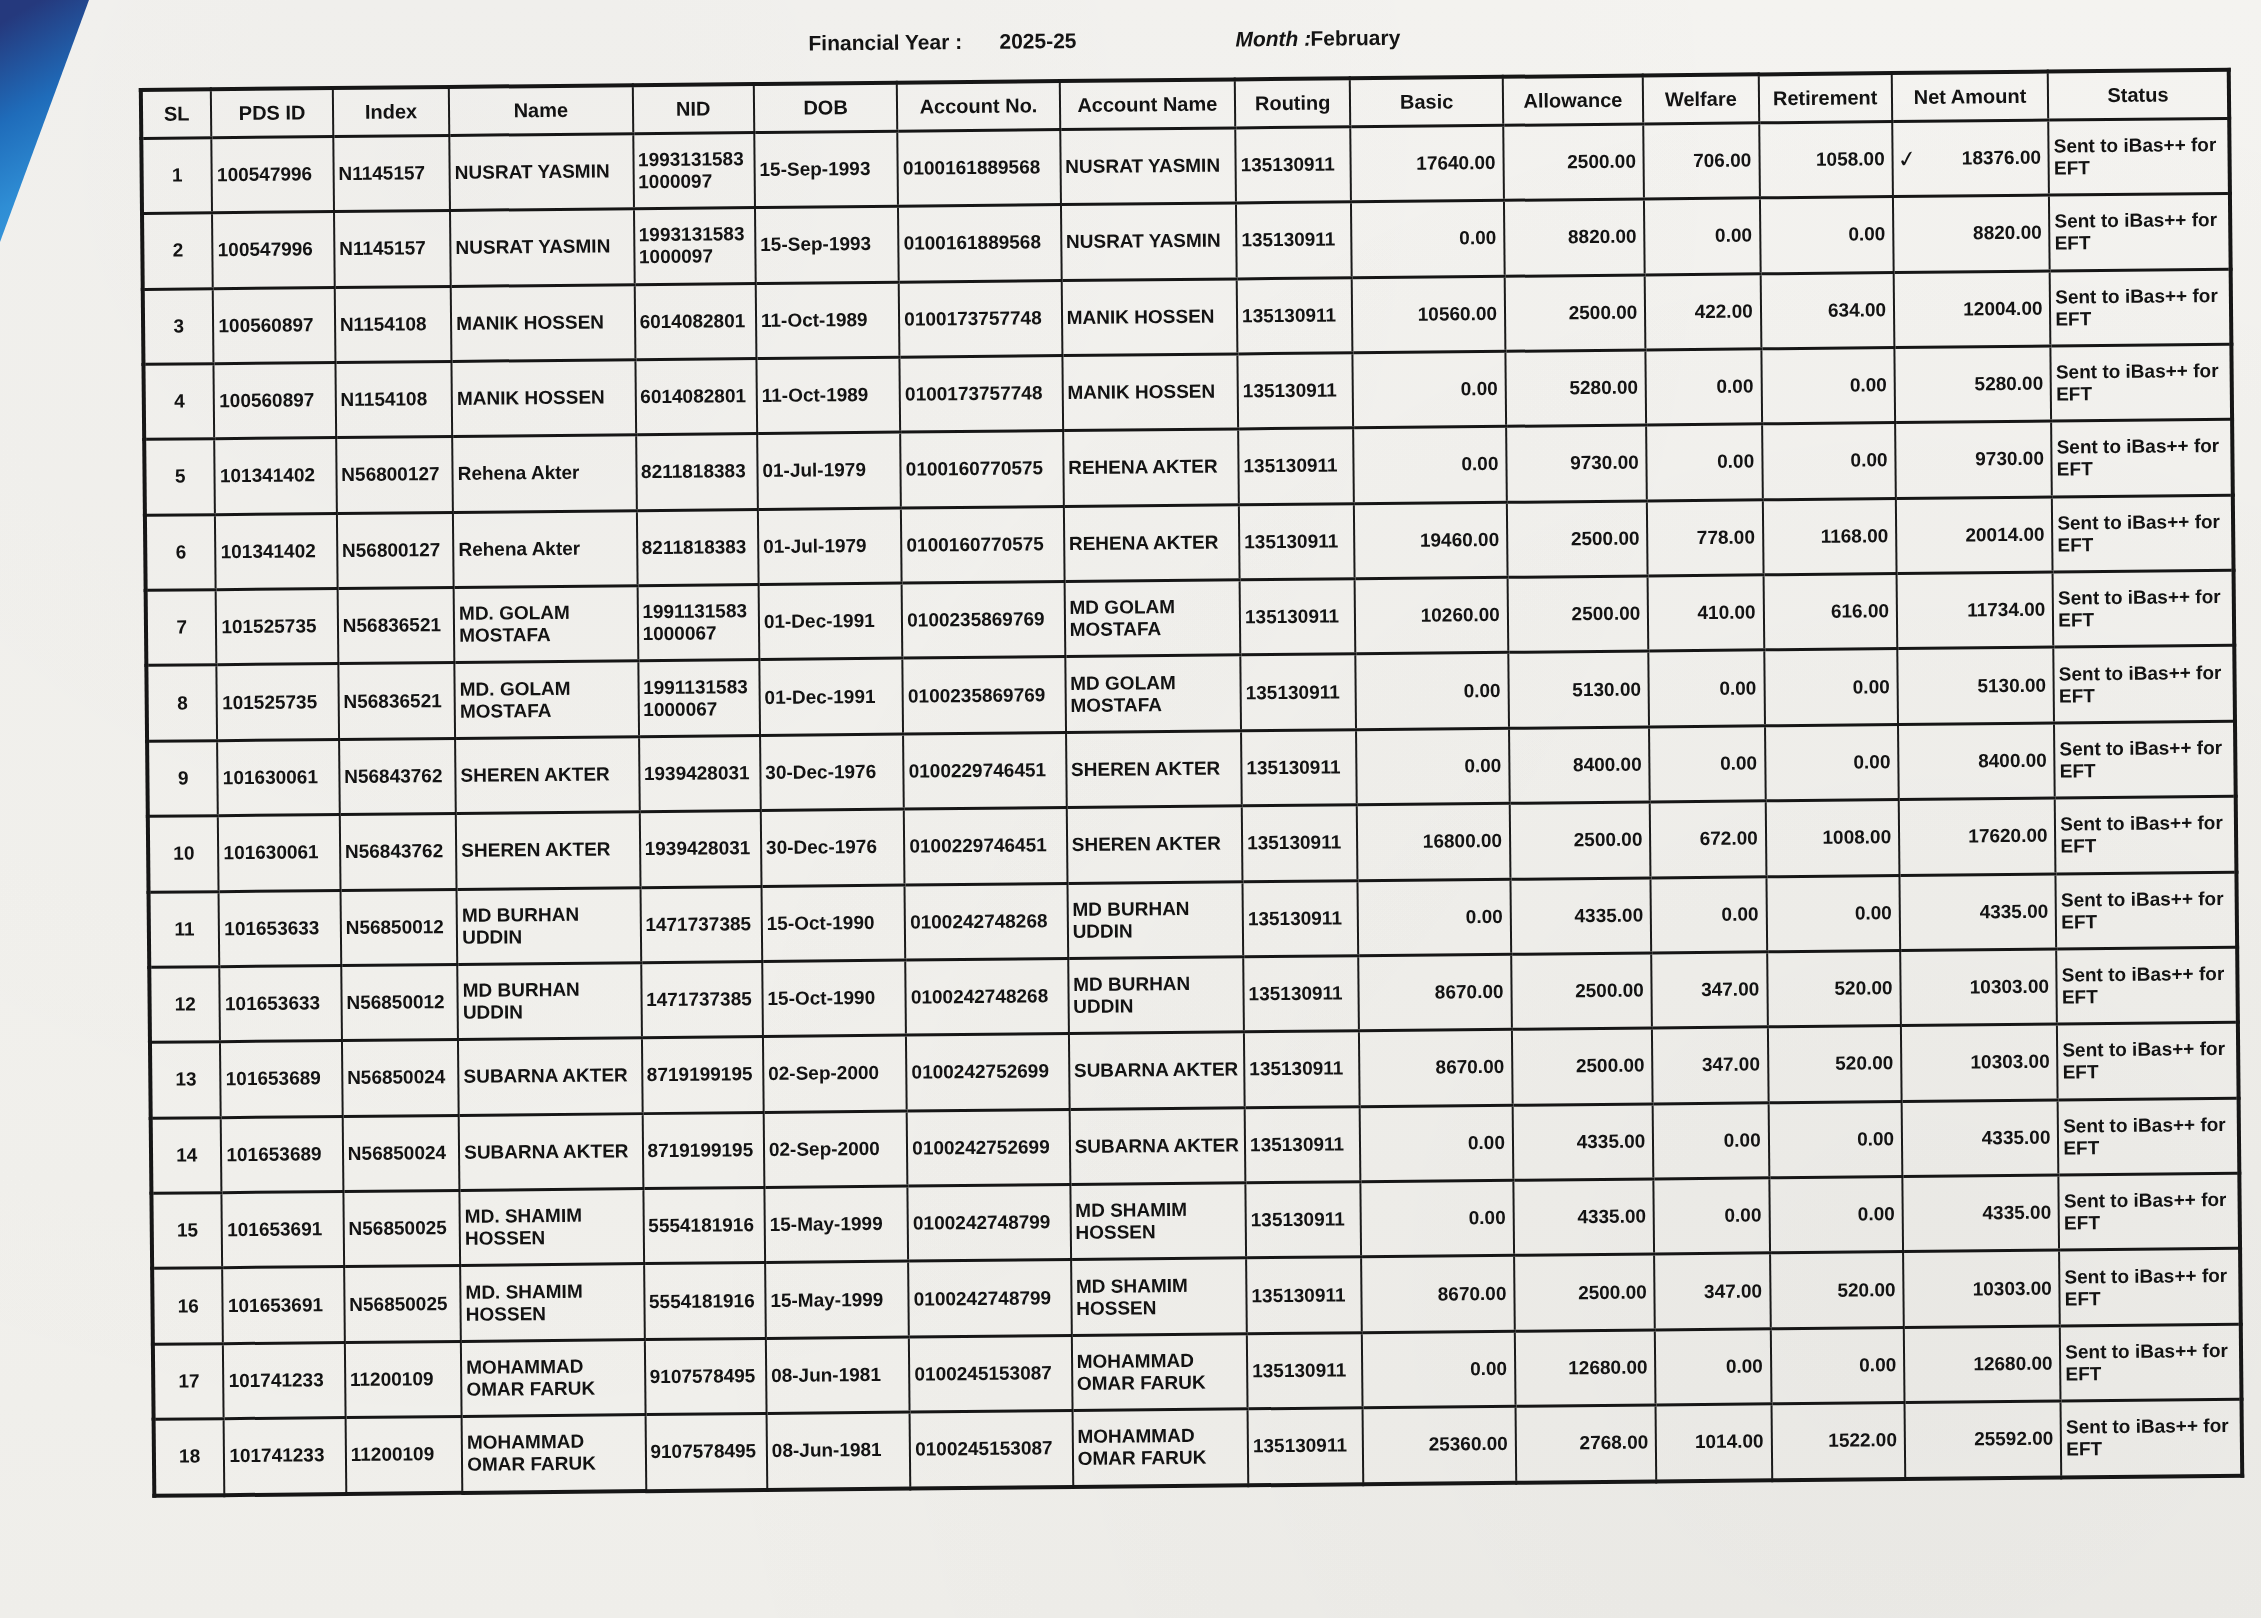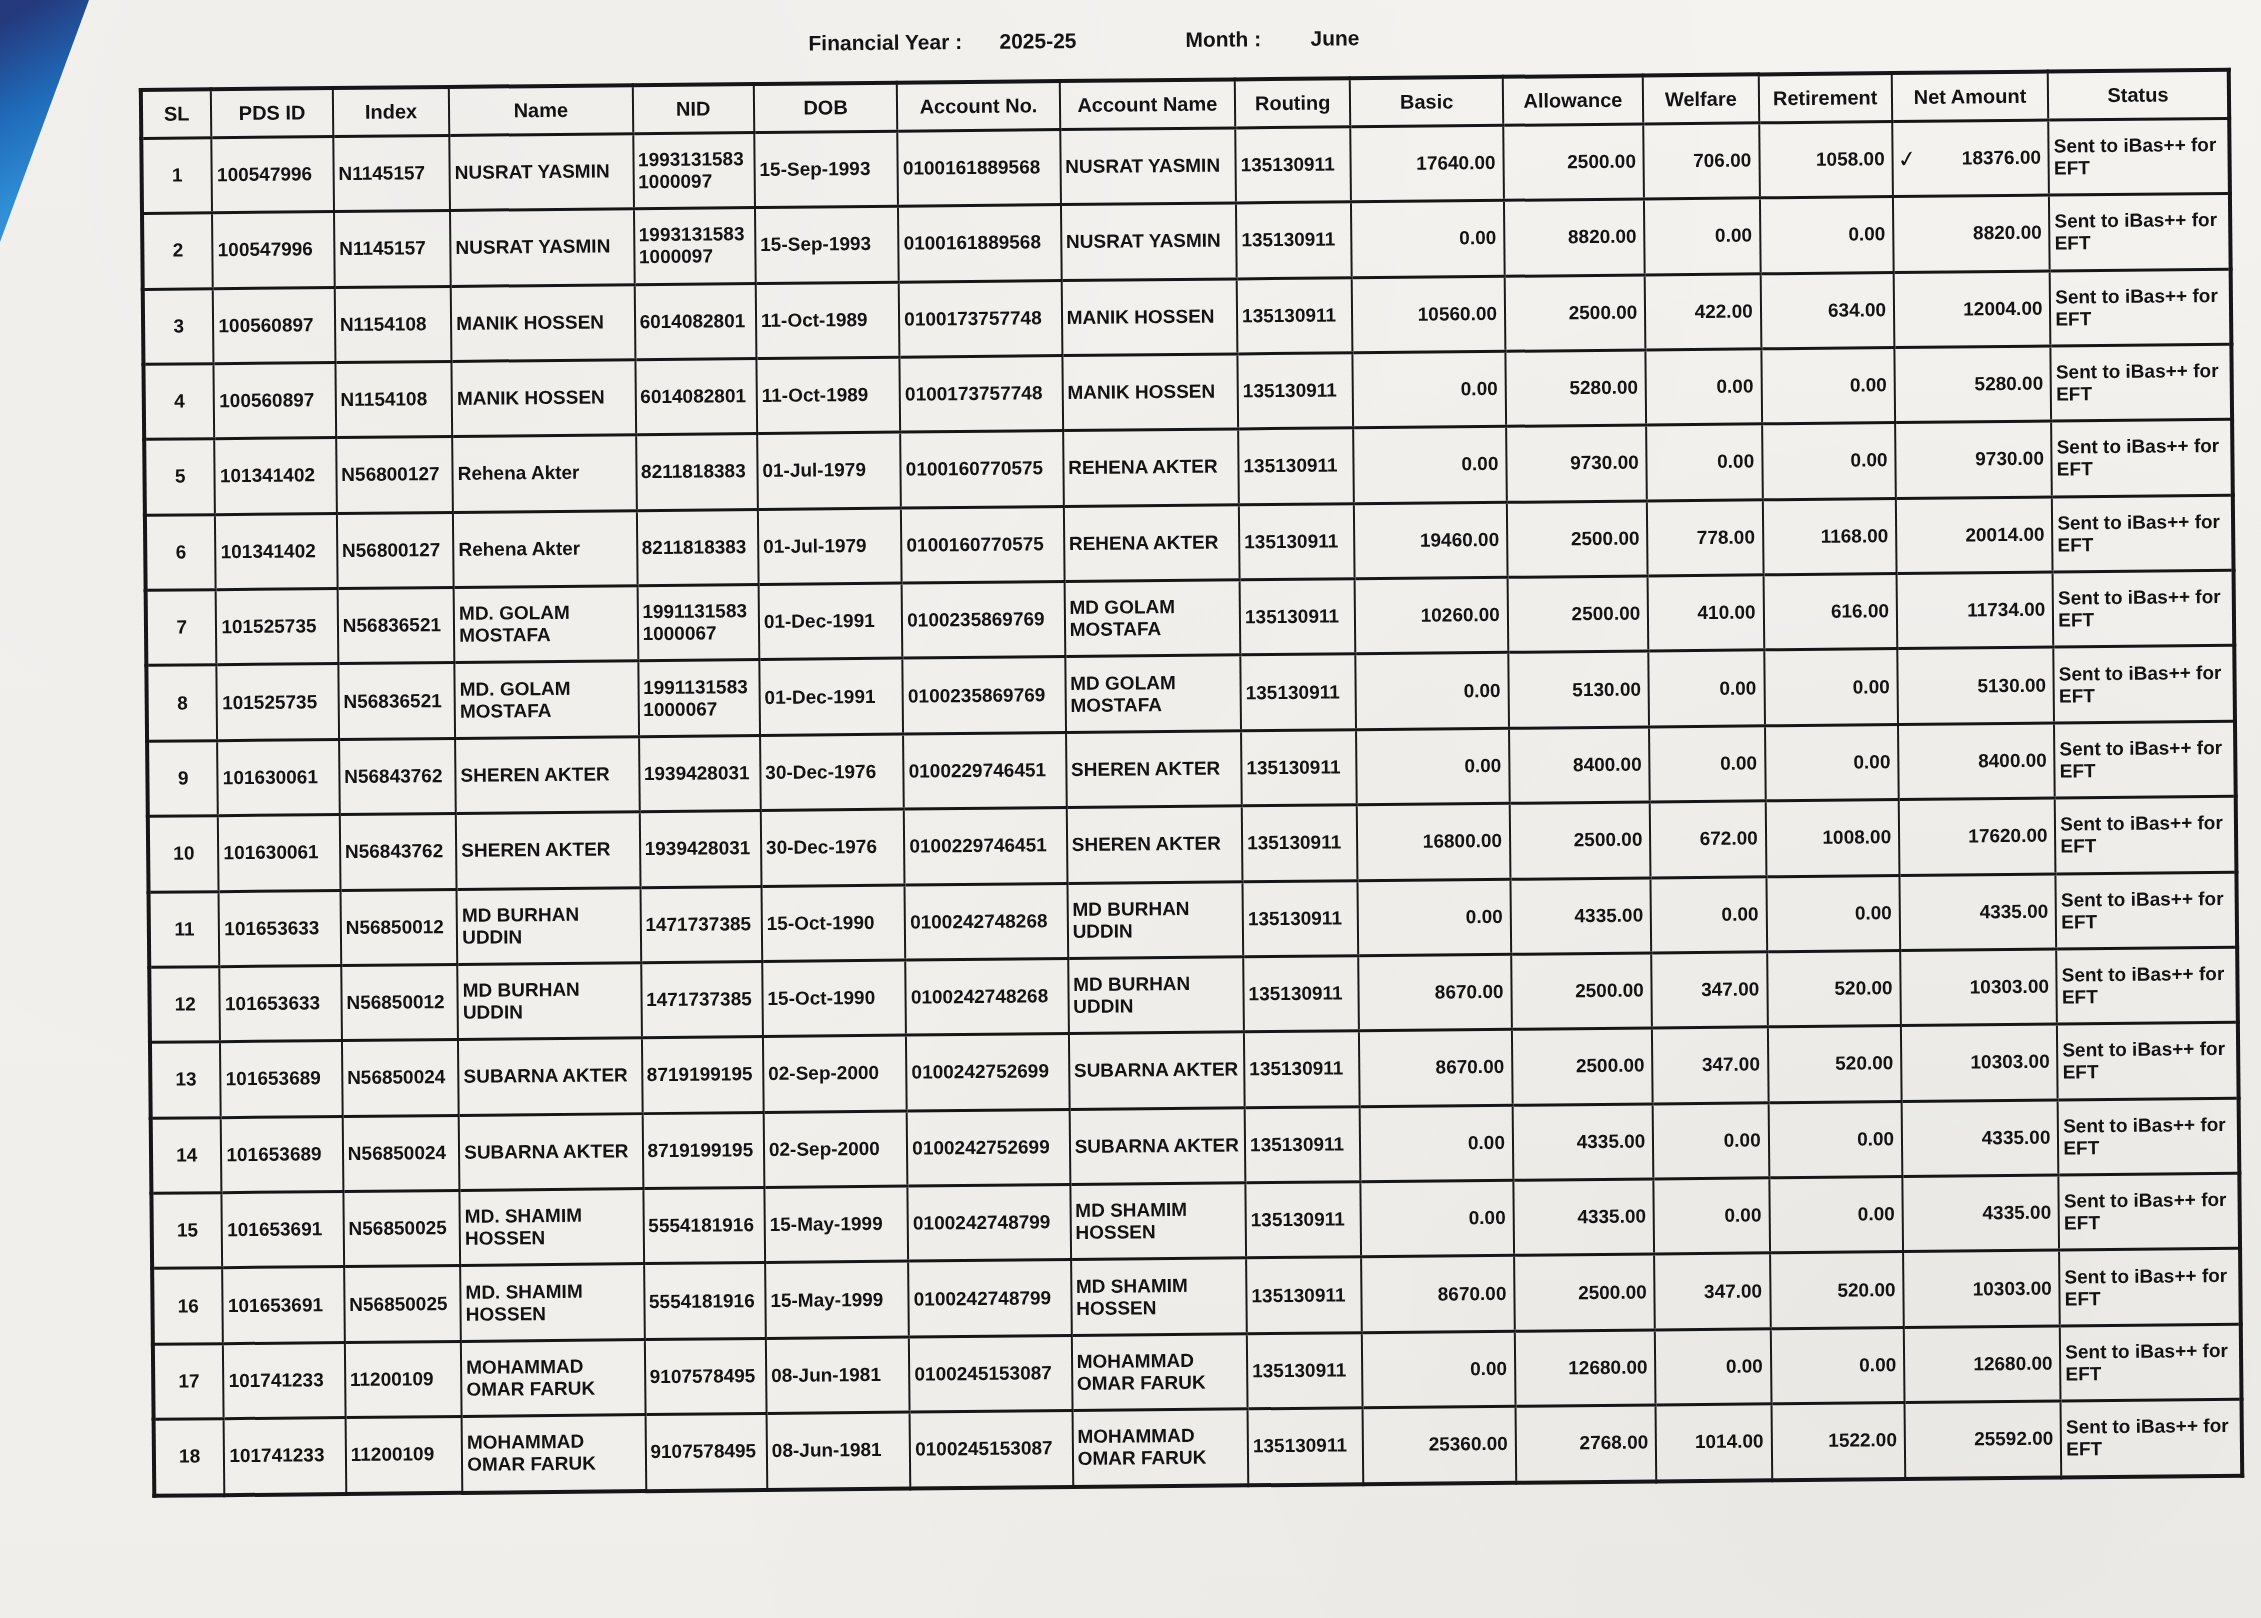--- a/index.html
+++ b/index.html
@@ -25,21 +25,21 @@
   }
   .sheet{
     position:absolute;inset:0;
     transform:rotate(-0.55deg);
     transform-origin:52% 45%;
     color:#141414;
   }
   .doc-header span{position:absolute;font-weight:700;font-size:21px;white-space:nowrap;}
   .fy-label{left:815px;top:28px;}
   .fy-value{left:1006px;top:28px;}
-  .month-label{left:1192px;top:28px;}
+  .month-label{left:1242px;top:28px;font-style:italic;}
   .month-value{left:1317px;top:28px;}
 
   table.payroll{
     position:absolute;left:145px;top:78px;
     width:1972px;
     border-collapse:collapse;
     table-layout:fixed;
     background:transparent;
     border:4px solid #161616;
   }
@@ -86,21 +86,21 @@
 </head>
 <body>
 
 <div class="page">
   <div class="corner"></div>
   <div class="sheet">
     <div class="doc-header">
       <span class="fy-label">Financial Year :</span>
       <span class="fy-value">2025-25</span>
       <span class="month-label">Month :</span>
-      <span class="month-value">June</span>
+      <span class="month-value">February</span>
     </div>
     <table class="payroll">
       <thead>
         <tr>
             <th class="col-sl">SL</th>
             <th class="col-pds_id">PDS ID</th>
             <th class="col-index">Index</th>
             <th class="col-name">Name</th>
             <th class="col-nid">NID</th>
             <th class="col-dob">DOB</th>

